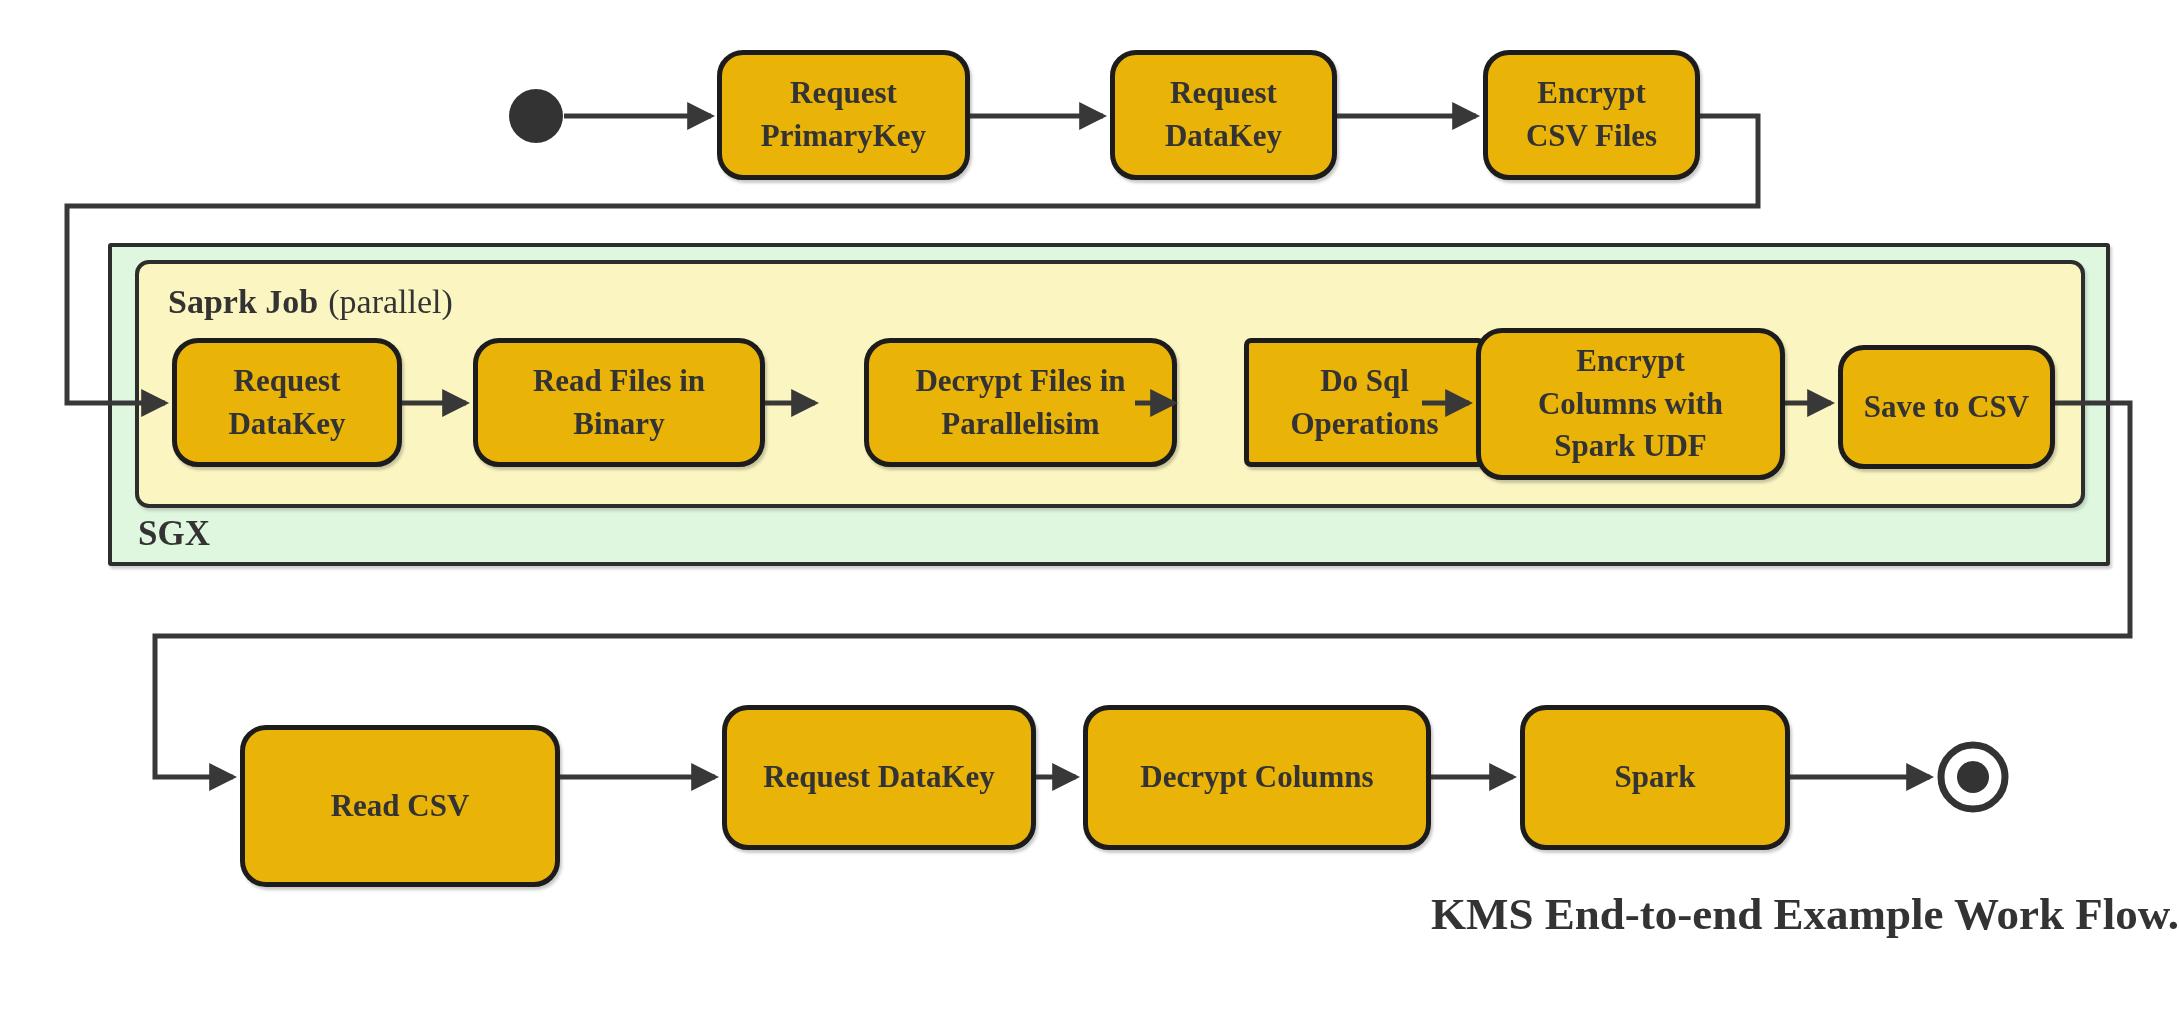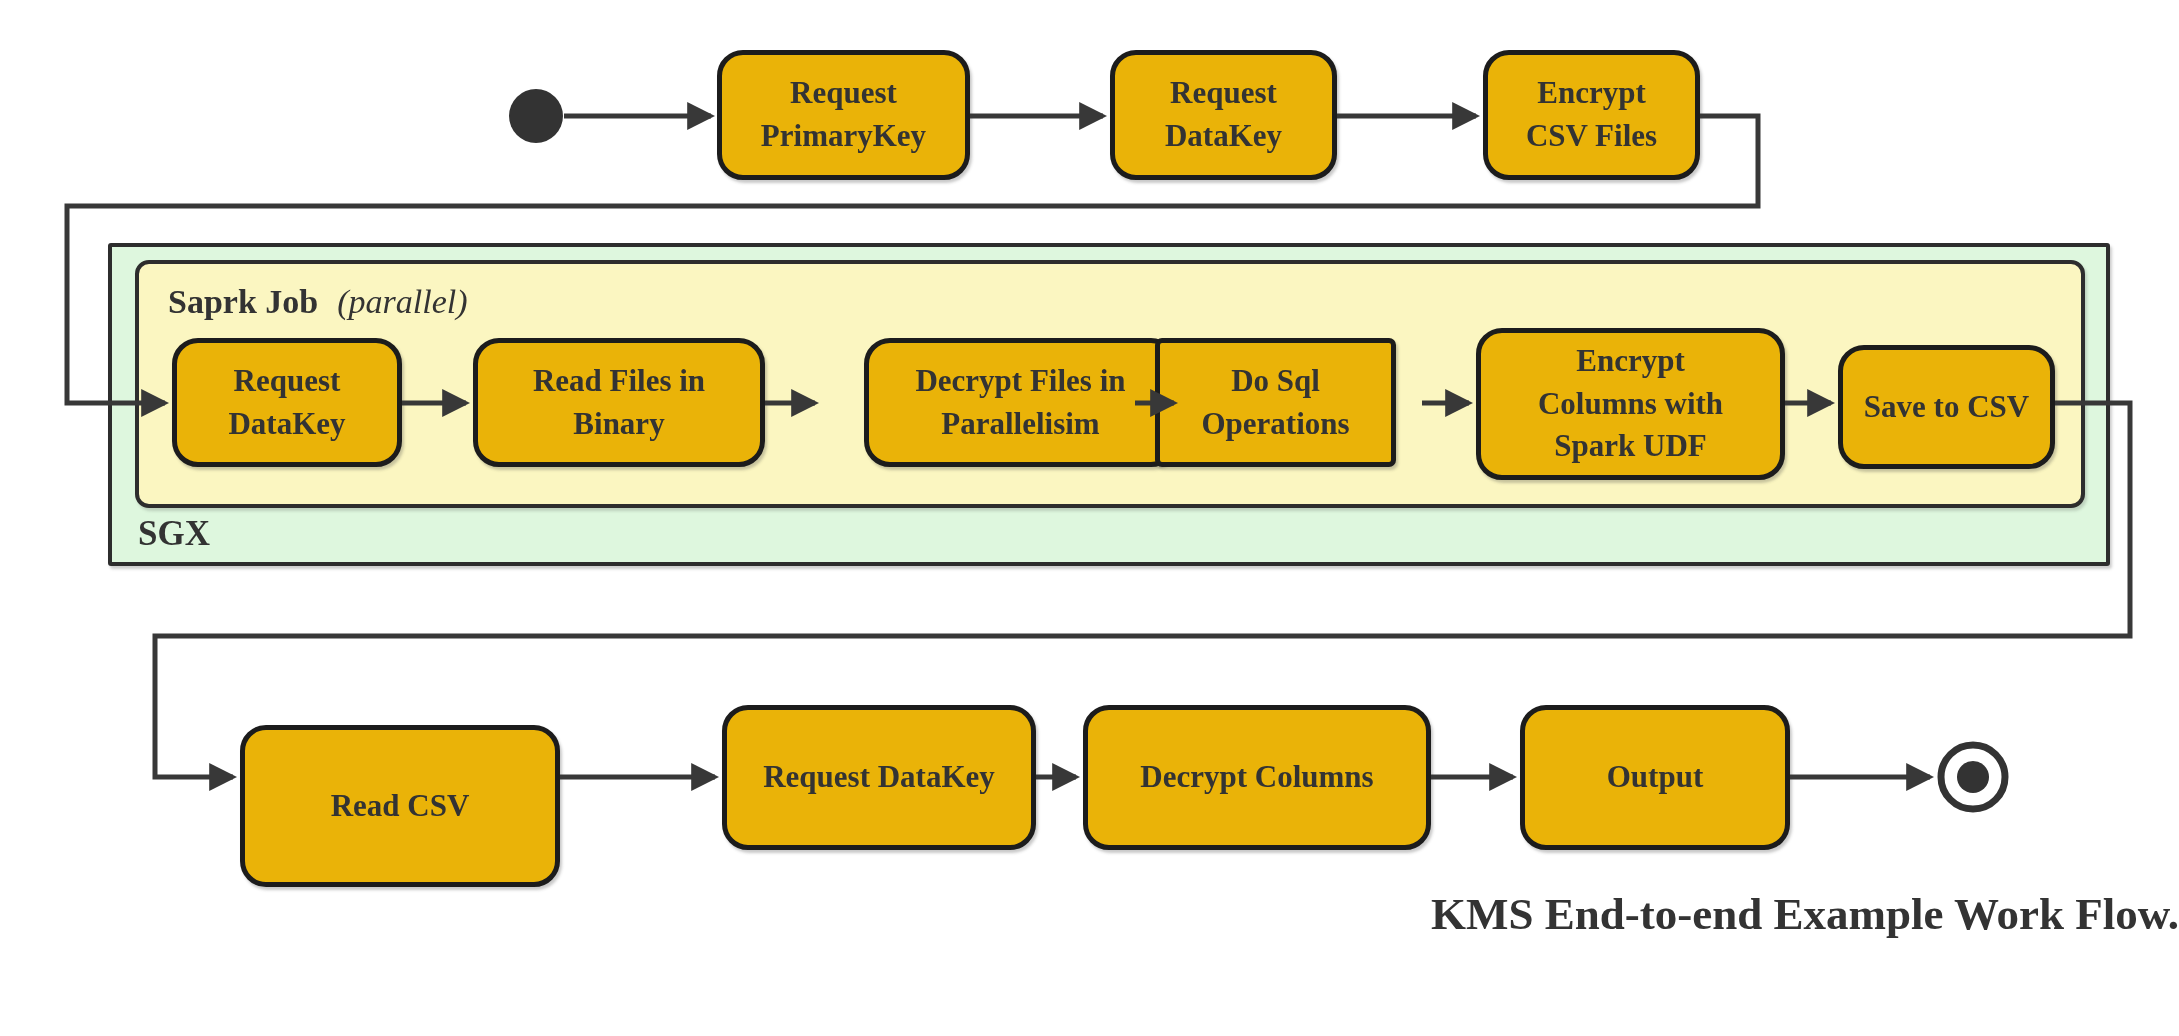--- a/index.html
+++ b/index.html
@@ -21,21 +21,21 @@
     left:135px; top:260px; width:1950px; height:248px;
     background:#fbf6c1; border:4px solid #2d2d2d; border-radius:14px;
     box-shadow:2px 3px 3px rgba(60,60,60,0.2);
     z-index:2;
   }
   .spark-label {
     position:absolute; left:168px; top:283px; z-index:3;
     font-weight:700; font-size:34px; color:#333;
   }
   .spark-label .annotation {
-    font-weight:400; font-style:italic; margin-left:19px;text-align:center;
+    font-weight:400; margin-left:10px;text-align:center;
   }
   .sgx-label {
     position:absolute; left:138px; top:514px; z-index:3;
     font-weight:700; font-size:35px; color:#333;
   }
   .node {
     position:absolute; box-sizing:border-box; z-index:4;
     background:#eab308; border:5px solid #1c1c1c; border-radius:26px;
     display:flex; align-items:center; justify-content:center;
     text-align:center; white-space:pre-line;
@@ -66,31 +66,31 @@
 DataKey</div>
   <div class="node" style="left:1483px; top:50px; width:217px; height:130px;">Encrypt
 CSV Files</div>
 
   <div class="node" style="left:172px; top:338px; width:230px; height:129px;">Request
 DataKey</div>
   <div class="node" style="left:473px; top:338px; width:292px; height:129px;">Read Files in
 Binary</div>
   <div class="node" style="left:822px; top:338px; width:313px; height:129px;margin-left:42px;">Decrypt Files in
 Parallelisim</div>
-  <div class="node" style="left:1155px; top:338px; width:241px; height:129px;border-radius:7px;">Do Sql
+  <div class="node" style="left:1244px; top:338px; width:241px; height:129px;border-radius:7px;">Do Sql
 Operations</div>
   <div class="node" style="left:1476px; top:328px; width:309px; height:152px;">Encrypt
 Columns with
 Spark UDF</div>
   <div class="node" style="left:1838px; top:345px; width:217px; height:124px;">Save to CSV</div>
 
   <div class="node" style="left:240px; top:725px; width:320px; height:162px;text-align:right;">Read CSV</div>
   <div class="node" style="left:722px; top:705px; width:314px; height:145px;">Request DataKey</div>
   <div class="node" style="left:1083px; top:705px; width:348px; height:145px;">Decrypt Columns</div>
-  <div class="node" style="left:1520px; top:705px; width:270px; height:145px;">Output</div>
+  <div class="node" style="left:1520px; top:705px; width:270px; height:145px;">Spark</div>
 
   <svg class="edges" width="2179" height="1036" viewBox="0 0 2179 1036">
     <defs>
       <marker id="arrow" viewBox="0 0 10 10" refX="8.5" refY="5" markerWidth="5.6" markerHeight="5.6" orient="auto-start-reverse">
         <path d="M0 0 L10 5 L0 10 z" fill="#383838"></path>
       </marker>
     </defs>
 
     <circle cx="536" cy="116" r="27" fill="#333333"></circle>
 

